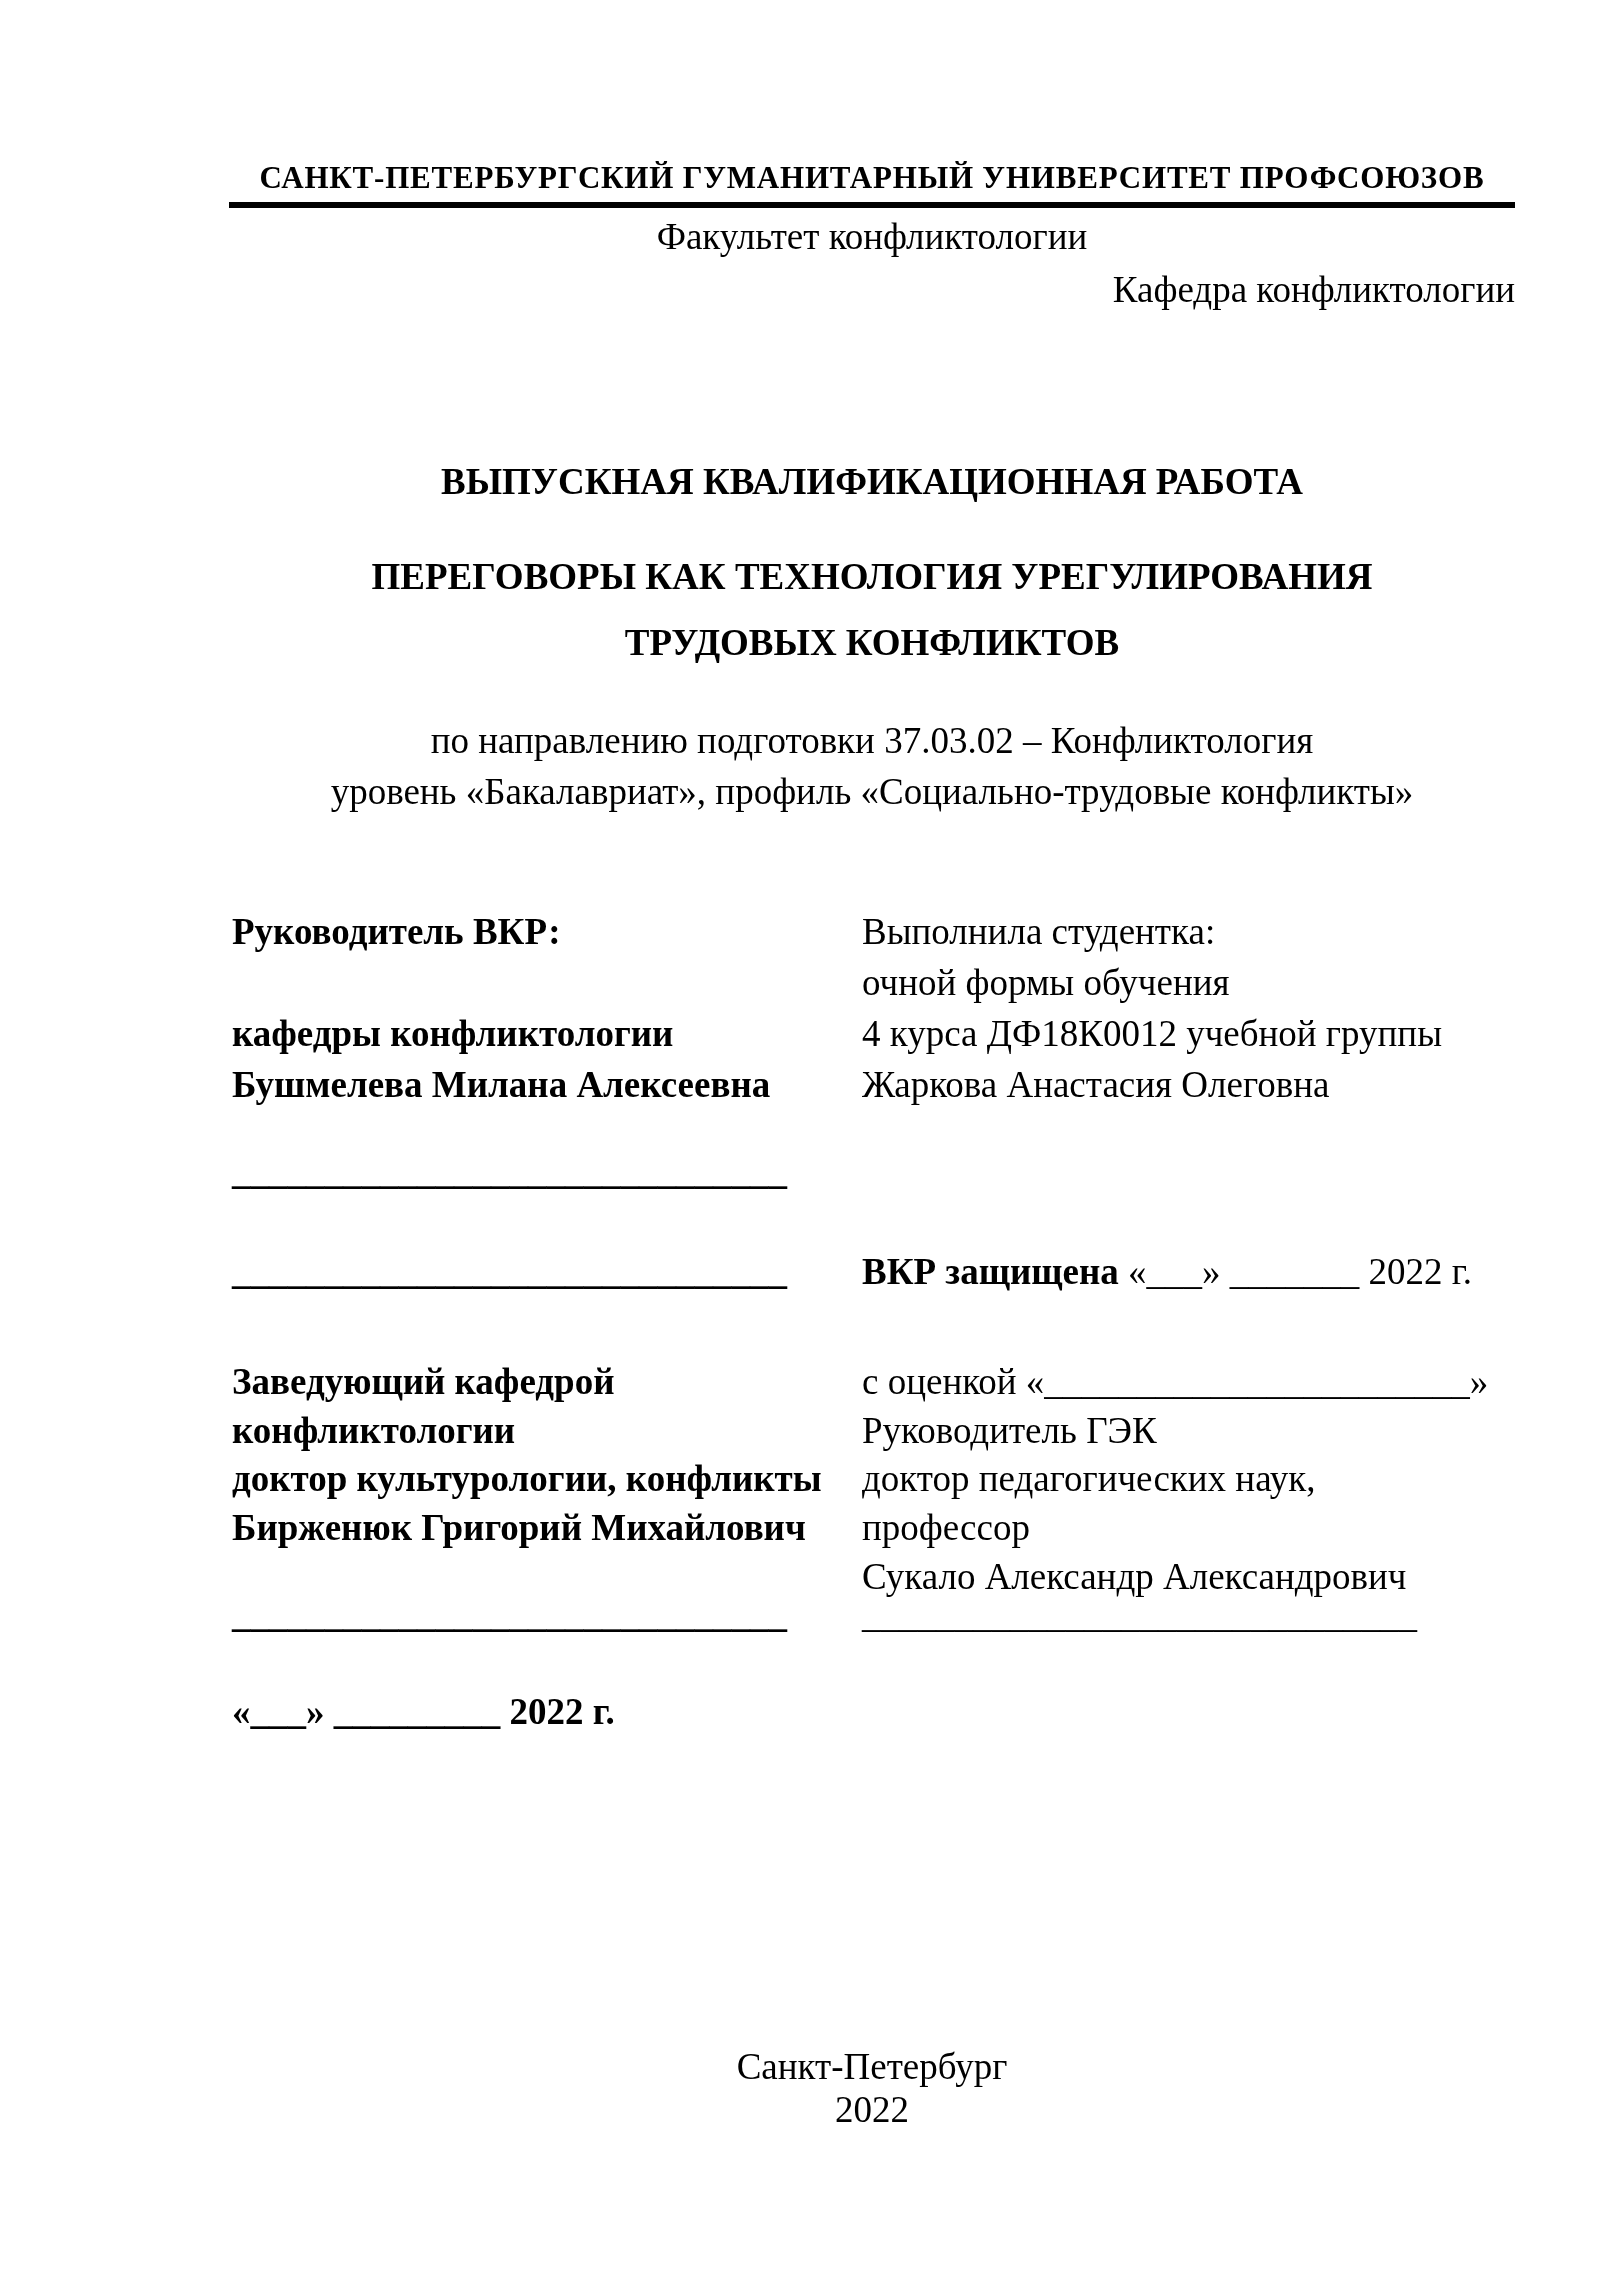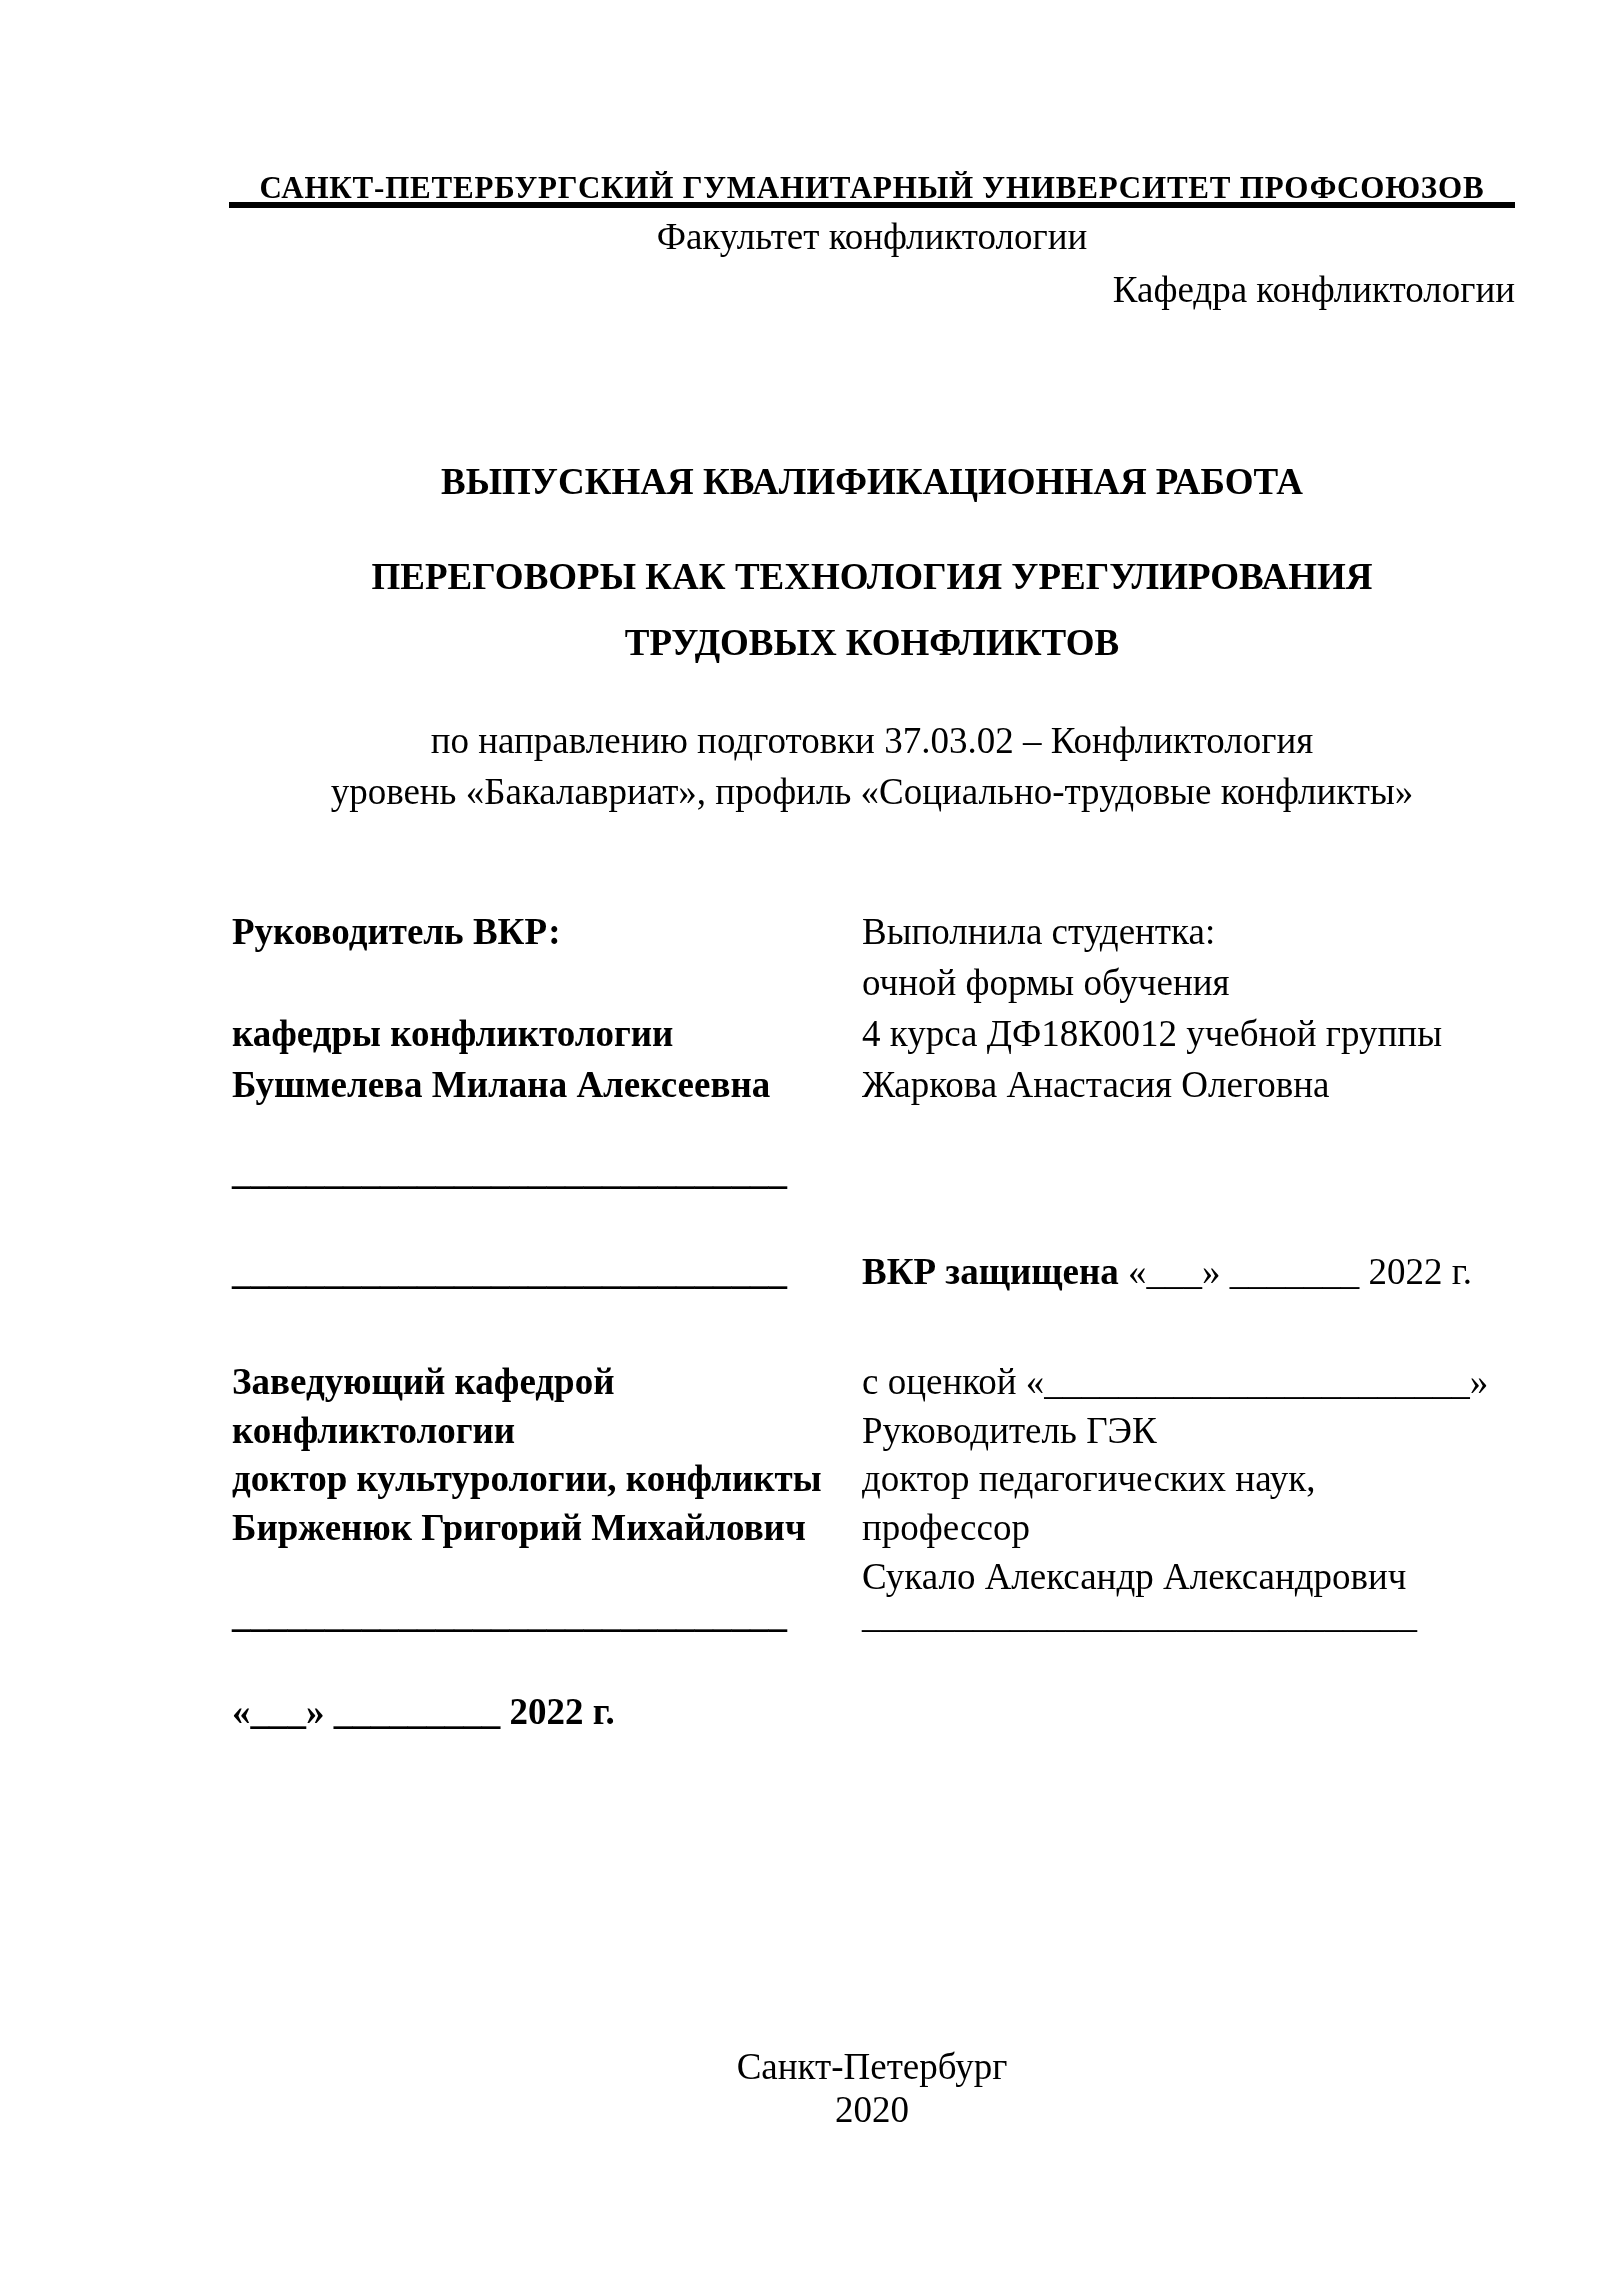--- a/index.html
+++ b/index.html
@@ -8,21 +8,21 @@
     width:1623px;height:2295px;
     background:#ffffff;color:#000;
     font-family:"Liberation Serif","DejaVu Serif",serif;
     overflow:hidden;
   }
   .l{position:absolute;font-size:37px;line-height:1.1;white-space:pre;color:#000;}
   .box{left:229px;width:1286px;}
   .c{text-align:center;}
   .r{text-align:right;}
   .b{font-weight:bold;}
-  .hdr{font-size:31px;letter-spacing:0.8px;margin-top:10px;}
+  .hdr{font-size:31px;letter-spacing:0.8px;}
   .rule{position:absolute;background:#000;height:5.5px;}
   .colL{left:232px;font-weight:bold;}
   .colR{left:862px;}
 </style>
 </head>
 <body>
 
 <div class="page">
 
   <div class="l box c b hdr" style="top:161px">САНКТ-ПЕТЕРБУРГСКИЙ ГУМАНИТАРНЫЙ УНИВЕРСИТЕТ ПРОФСОЮЗОВ</div>
@@ -66,16 +66,16 @@
   <div class="l colR" style="top:1508px">профессор</div>
 
   <div class="l colR" style="top:1557px">Сукало Александр Александрович</div>
 
   <div class="l colL" style="top:1595px">______________________________</div>
   <div class="l colR" style="top:1595px">______________________________</div>
 
   <div class="l colL" style="top:1692px">«___» _________ 2022 г.</div>
 
   <div class="l box c" style="top:2047px">Санкт-Петербург</div>
-  <div class="l box c" style="top:2090px">2020</div>
+  <div class="l box c" style="top:2090px">2022</div>
 
 </div>
 
 
 </body></html>

